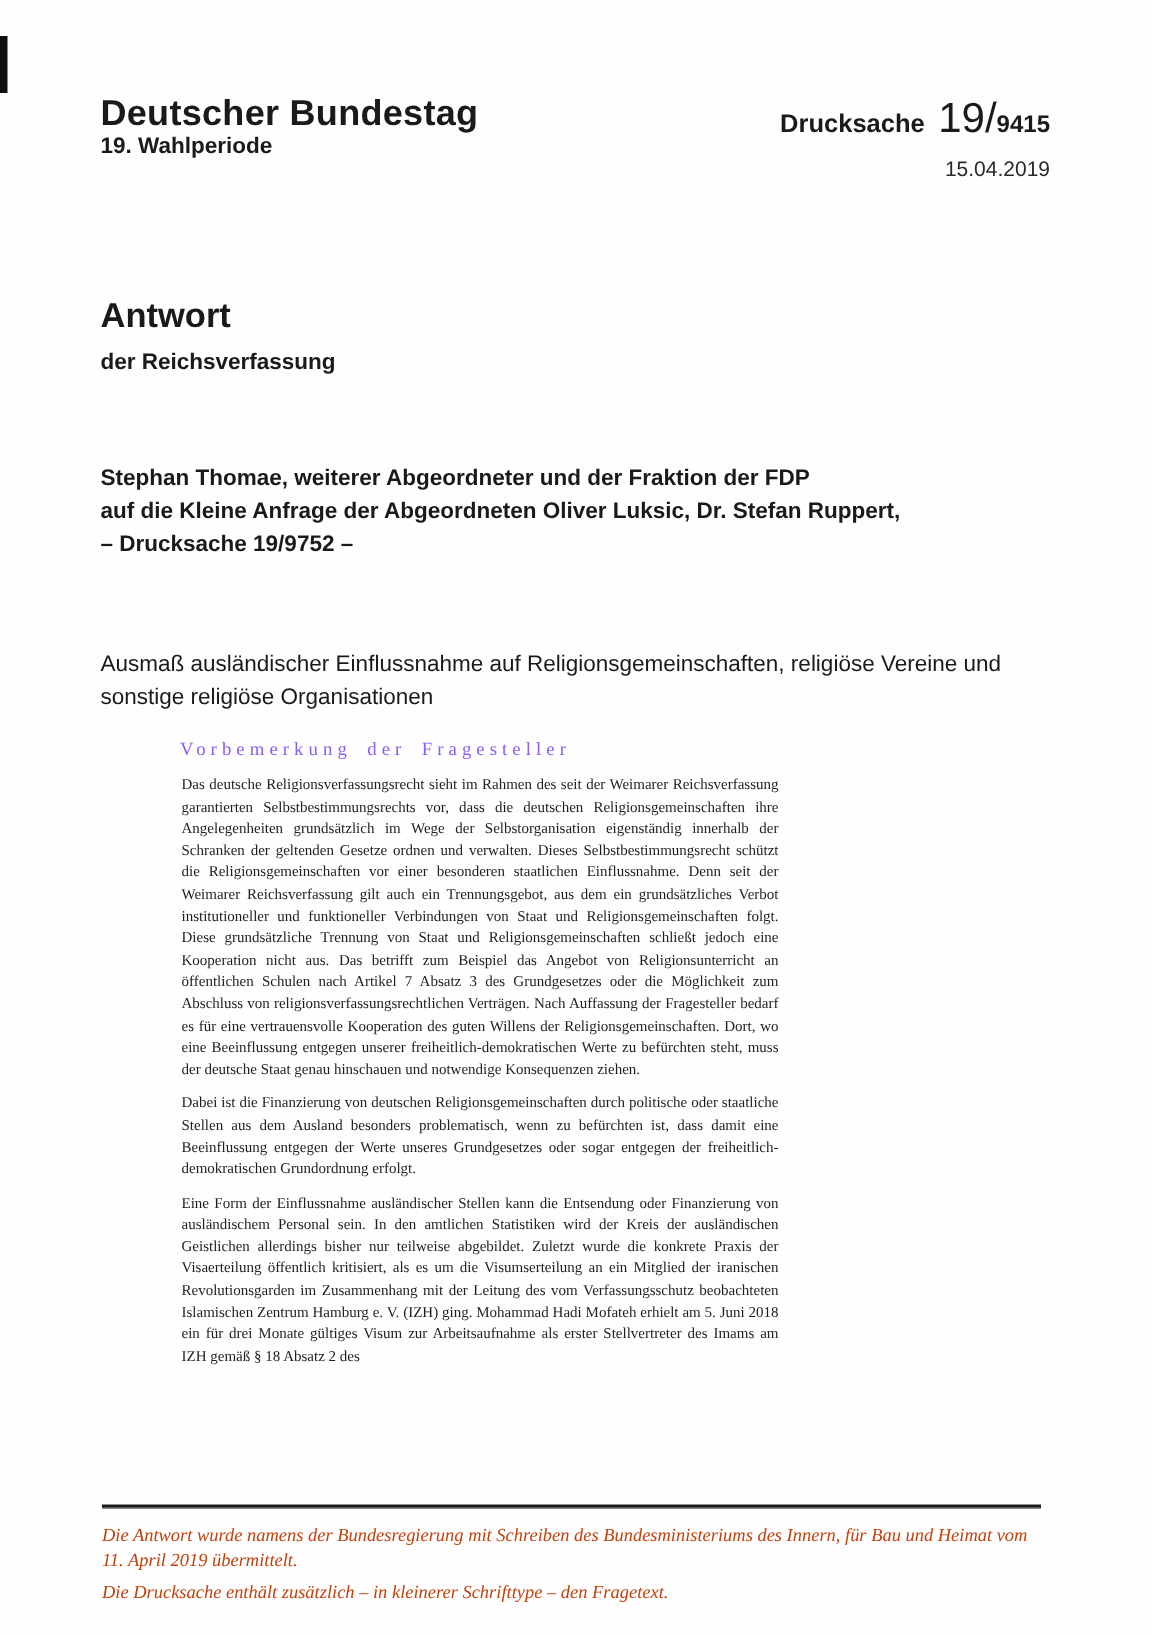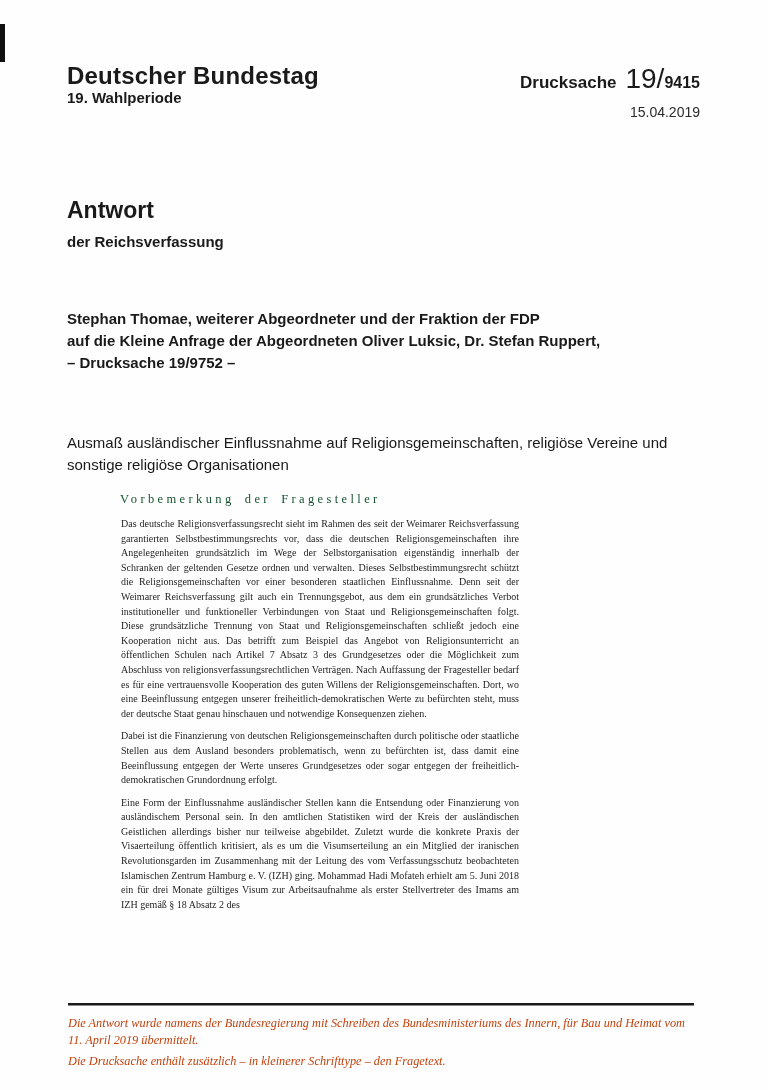--- a/index.html
+++ b/index.html
@@ -115,21 +115,21 @@
     top: 492px;
     width: 399px;
     font-family: "Liberation Serif", serif;
     color: #1e1e1e;
   }
   .section-heading {
     font-size: 12.5px;
     letter-spacing: 0.27em;
     word-spacing: 0.3em;
     margin: 0 0 10px 0;
-    color: #14532d;
+    color: #8b5cf6;
   }
   .body-block p {
     font-size: 10px;
     line-height: 14.6px;
     text-align: justify;
     margin: 0 0 8px 1px;
     hyphens: auto;
     -webkit-hyphens: auto;
   }
   

